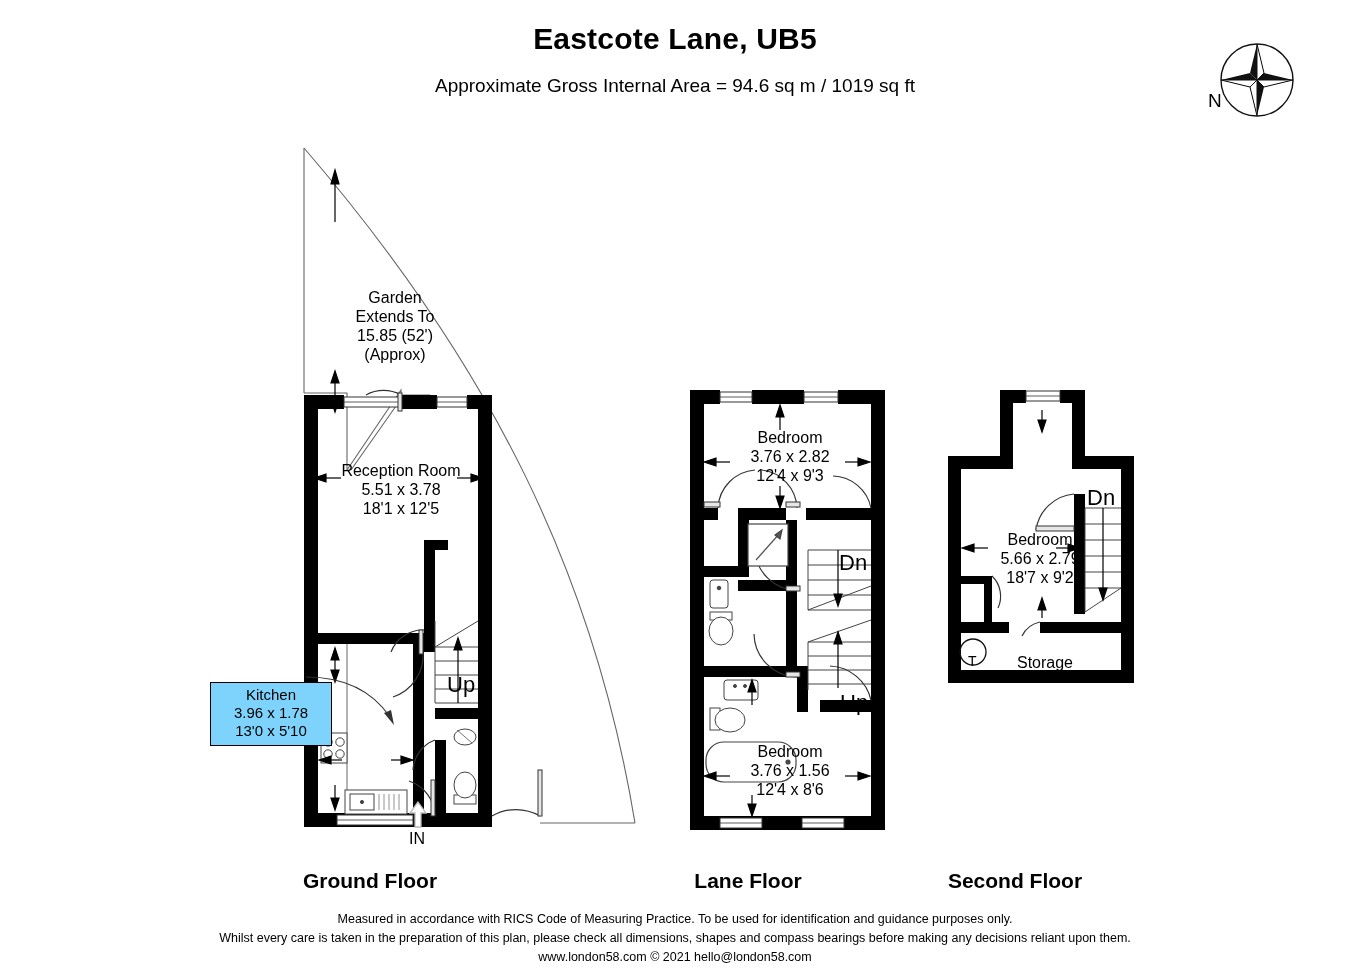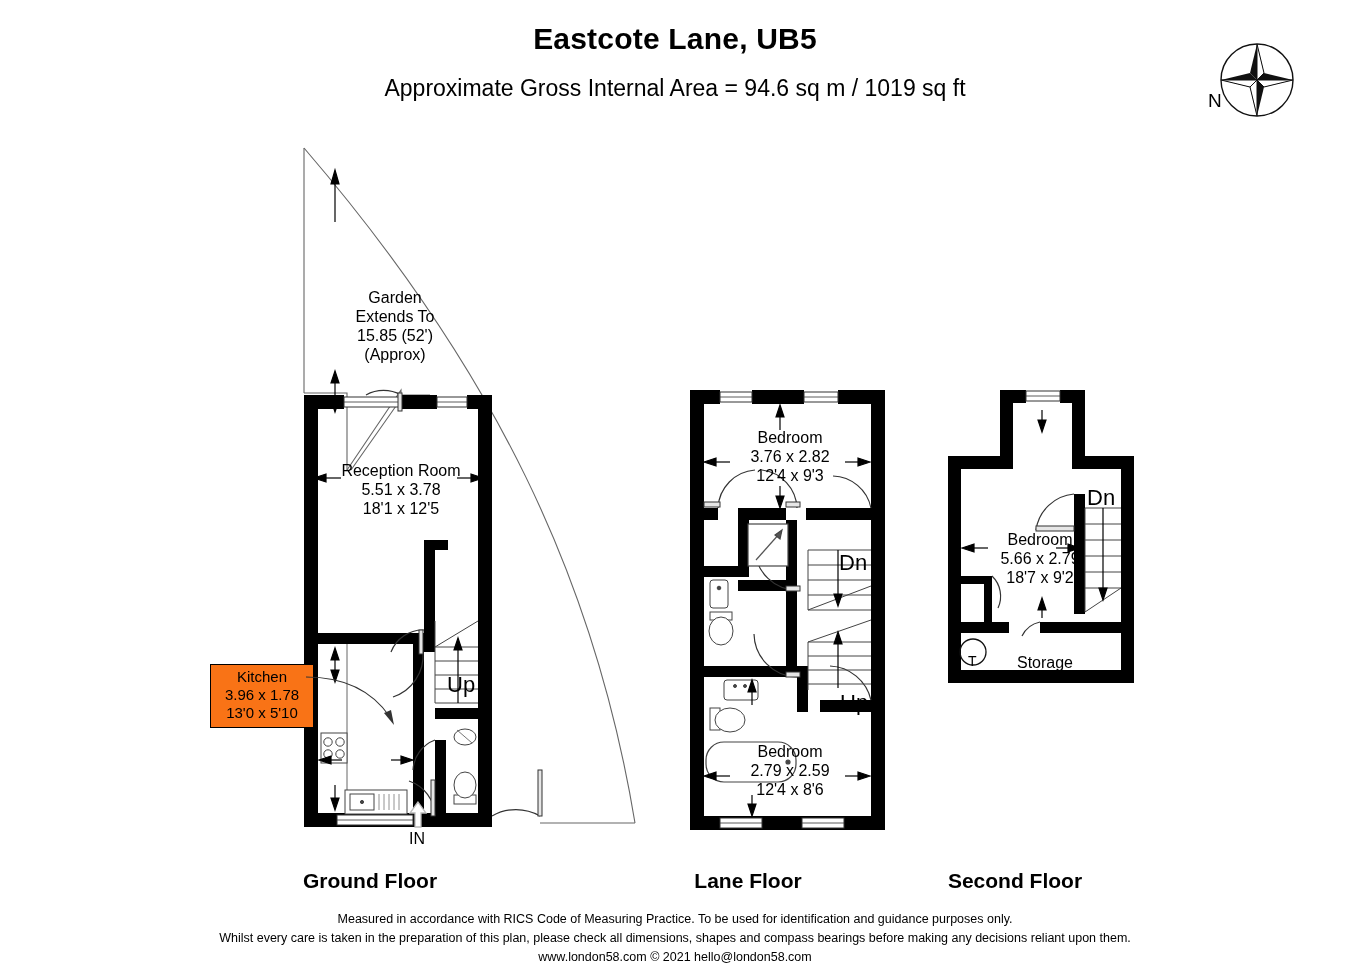--- a/index.html
+++ b/index.html
@@ -1,28 +1,28 @@
 <!DOCTYPE html>
 <html><head>
 <meta charset="utf-8">
 <style>
   html,body{margin:0;padding:0;background:#ffffff;}
   body{width:1350px;height:975px;position:relative;overflow:hidden;
        font-family:"Liberation Sans","DejaVu Sans",sans-serif;color:#000;}
   .abs{position:absolute;}
   #title{left:0;top:22px;width:1350px;text-align:center;font-size:30px;font-weight:bold;letter-spacing:.2px;}
-  #subtitle{left:0;top:75px;width:1350px;text-align:center;font-size:23px;}
+  #subtitle{left:0;top:75px;width:1350px;text-align:center;font-size:19px;}
   .floor-label{font-size:21px;font-weight:bold;text-align:center;margin-top:12px;}
   .rm{font-size:16px;text-align:center;line-height:19px;white-space:nowrap;}
   .stair-lbl{font-size:22px;}
   .foot{left:0;width:1350px;text-align:center;font-size:12.5px;line-height:18px;}
   #compass-wrap{left:1209px;top:32px;width:100px;height:110px;}
   #north-letter{left:1208px;top:90px;font-size:19px;}
-  #kitchen-box{left:210px;top:664px;width:96px;border:1.3px solid #000;background:#f97316;
-               padding:3px 3px 5px;font-size:15px;line-height:18px;text-align:center;}
+  #kitchen-box{left:210px;top:682px;width:96px;border:1.3px solid #000;background:#7dd3fc;
+               padding:3px 12px 5px;font-size:15px;line-height:18px;text-align:center;}
   svg{display:block;}
   .in-lbl{font-size:16px;}
 </style>
 </head>
 <body>
 
 <div class="abs" id="title">Eastcote Lane, UB5</div>
 <div class="abs" id="subtitle">Approximate Gross Internal Area = 94.6 sq m / 1019 sq ft</div>
 
 <div class="abs" id="compass-wrap">
@@ -372,21 +372,21 @@
 </svg>
 </div>
 
 <div class="abs rm" style="left:705px;top:428px;width:170px;">
   <div>Bedroom</div>
   <div>3.76 x 2.82</div>
   <div>12'4 x 9'3</div>
 </div>
 <div class="abs rm" style="left:705px;top:742px;width:170px;">
   <div>Bedroom</div>
-  <div>2.79 x 2.59</div>
+  <div>3.76 x 1.56</div>
   <div>12'4 x 8'6</div>
 </div>
 <div class="abs stair-lbl" style="left:839px;top:550px;">Dn</div>
 <div class="abs stair-lbl" style="left:840px;top:690px;">Up</div>
 
 <div class="abs" style="left:940px;top:390px;width:210px;height:310px;">
 <svg width="210" height="310" viewBox="0 0 210 310">
   <g>
 
     <rect x="60" y="0" width="26" height="13" fill="#000"></rect>

